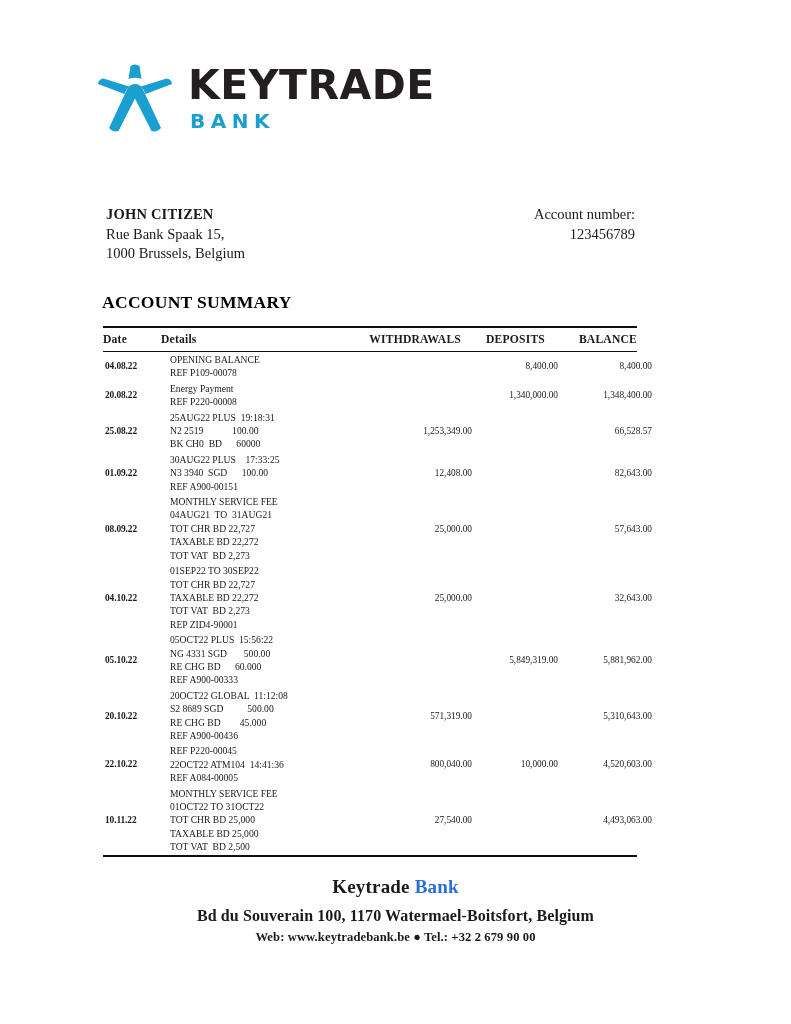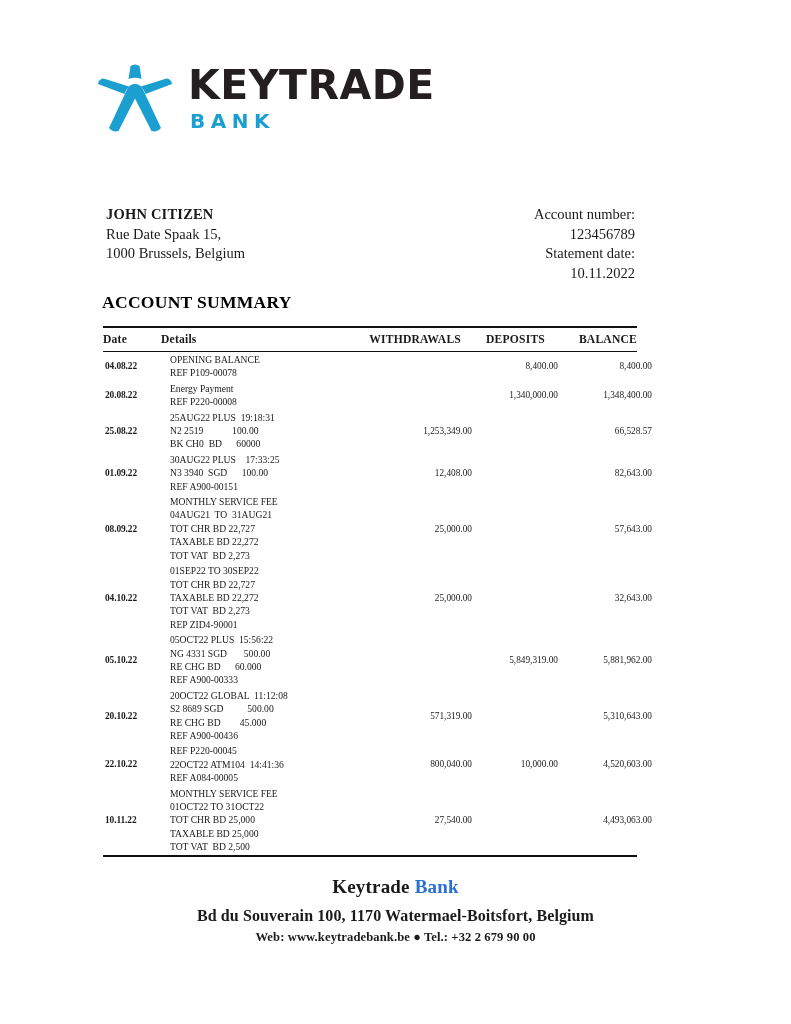--- a/index.html
+++ b/index.html
@@ -179,32 +179,28 @@
       </g>
     </svg>
     <div class="logo-words">
       <span class="logo-keytrade">KEYTRADE</span>
       <span class="logo-bank">BANK</span>
     </div>
   </div>
 
   <div class="addr">
     <div class="name">JOHN CITIZEN</div>
-    <div>Rue Date Spaak 15,</div>
+    <div>Rue Bank Spaak 15,</div>
     <div>1000 Brussels, Belgium</div>
   </div>
 
   <div class="meta">
     <div class="meta-row">
       <span class="meta-label">Account number:</span>
       <span class="meta-value">123456789</span>
-    </div>
-    <div class="meta-row">
-      <span class="meta-label">Statement date:</span>
-      <span class="meta-value">10.11.2022</span>
     </div>
   </div>
 
   <div class="section-title">ACCOUNT SUMMARY</div>
 
   <div class="table-wrap">
     <div class="rule-top"></div>
     <table class="stmt">
       <thead>
         <tr>

